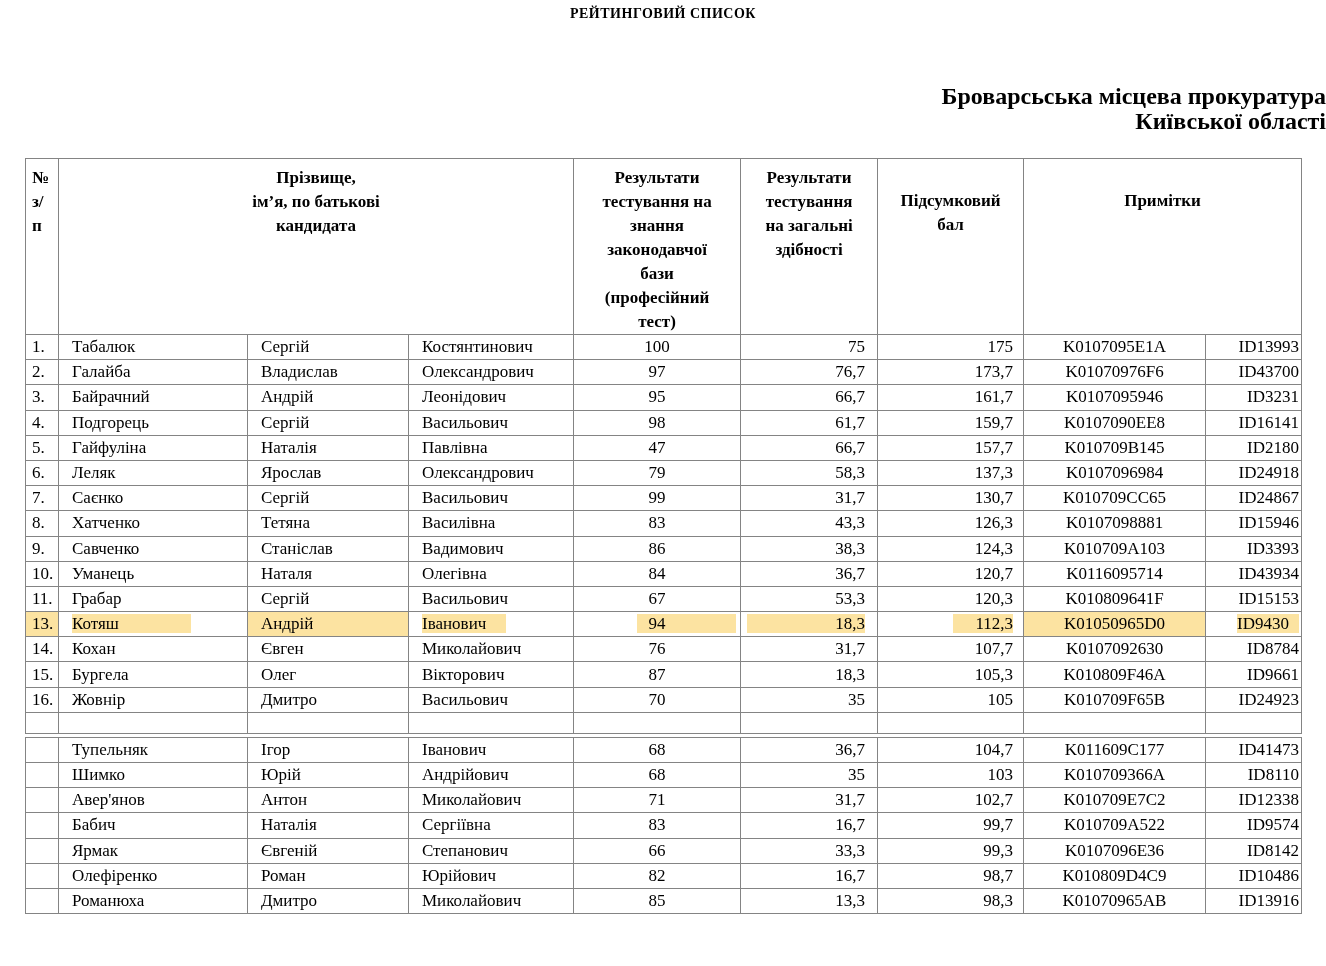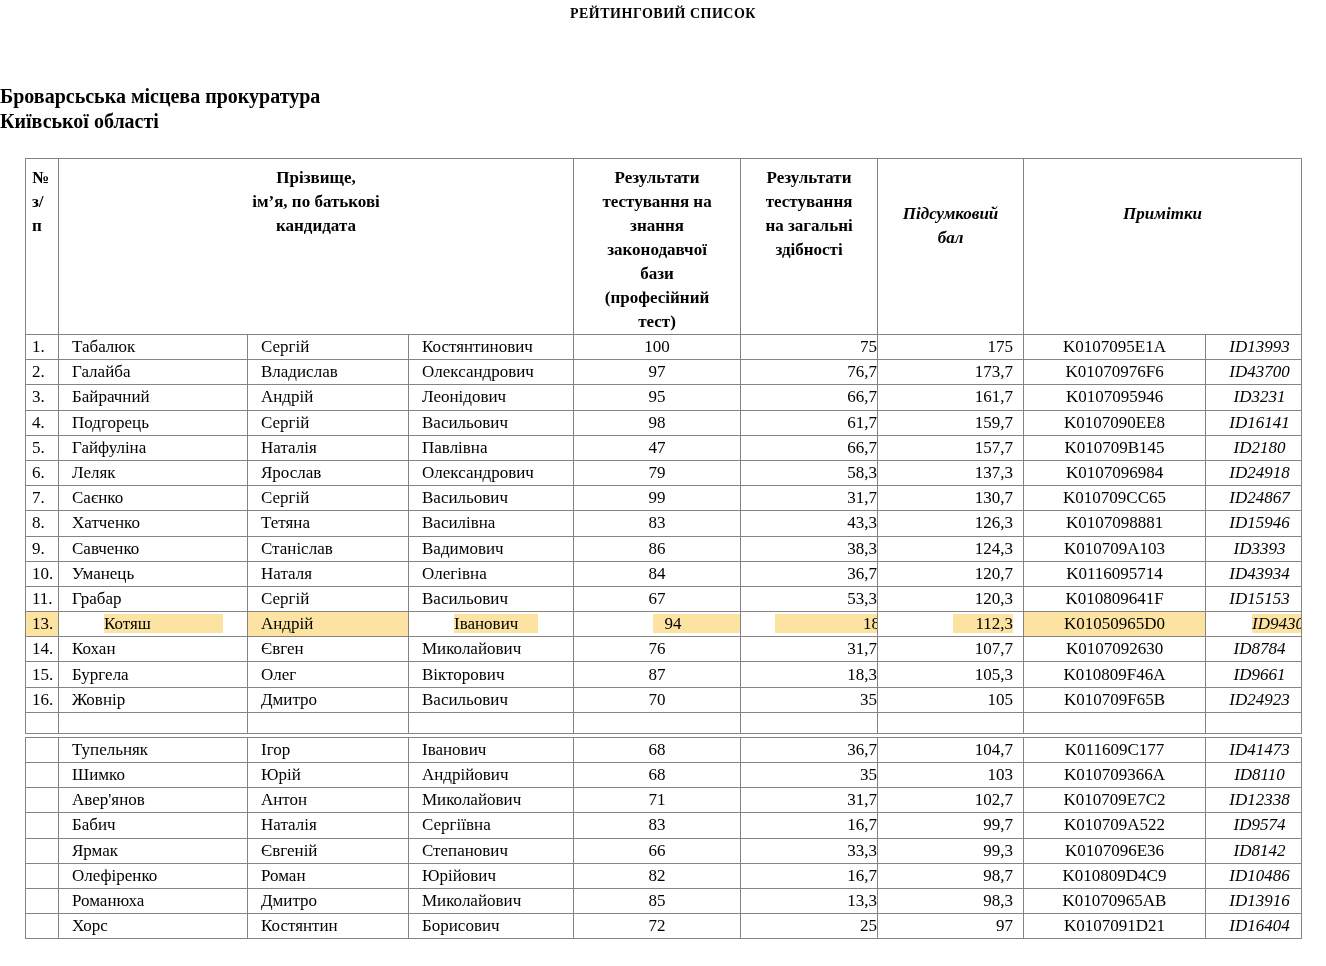--- a/index.html
+++ b/index.html
@@ -7,42 +7,42 @@
   body {
     width: 1326px; height: 966px; position: relative; overflow: hidden;
     font-family: "Liberation Serif", "DejaVu Serif", serif; color: #000;
   }
   .title {
     position: absolute; top: 6px; left: 0; width: 100%;
     text-align: center; font-size: 14px; font-weight: bold; letter-spacing: .5px;
   }
   .subtitle {
     position: absolute; top: 84px; left: 0; width: 100%;
-    text-align: left; font-size: 20px; font-weight: bold; line-height: 25px;
+    text-align: right; font-size: 24px; font-weight: bold; line-height: 25px;
   }
   .table-wrap { position: absolute; top: 158px; left: 25px; width: 1277px; }
   table { border-collapse: collapse; table-layout: fixed; width: 1276px; }
   .t2 { margin-top: 3px; }
   th, td { border: 1px solid #848484; overflow: hidden; }
   th {
     font-size: 17px; font-weight: bold; text-align: center; vertical-align: top;
     white-space: pre-line; line-height: 24px; height: 175px; padding: 7px 4px 0 4px;
   }
   th.th-num { text-align: left; padding-left: 6px; }
-  th.th-lower { padding-top: 43px; font-style: italic; }
+  th.th-lower { padding-top: 30px; }
   td { font-size: 17px; height: 25.2px; vertical-align: middle; padding: 0 2px; white-space: nowrap; }
   td.c0 { text-align: left;  padding-left: 6px; }
   td.c1, td.c2, td.c3 { text-align: left; padding-left: 13px; }
   td.c4 { text-align: center; }
-  td.c5 { text-align: right; padding-right: 0; }
+  td.c5 { text-align: right; padding-right: 12px; }
   td.c6 { text-align: right; padding-right: 10px; }
   td.c7 { text-align: center; }
-  td.c8 { text-align: center; padding-left: 14px; font-style: italic; }
+  td.c8 { text-align: right; padding-left: 14px; }
   tr.empty-row td { height: 21px; }
-  .hl, .hl-cell { background: var(--hl-color, #fce3a1); margin-left: 32px; }
+  .hl, .hl-cell { background: var(--hl-color, #fce3a1); }
   span.sp1 { padding-right: 72px; }
   span.sp3 { padding-right: 20px; }
   span.sp4 { padding: 0 70px 0 12px; margin-right: -58px; }
   span.sp5 { padding-left: 88px; }
   span.sp6 { padding-left: 22px; }
   span.sp8 { padding-right: 10px; }
 </style>
 </head>
 <body>
 
@@ -353,27 +353,16 @@
             <td class="c0"></td>
             <td class="c1">Романюха</td>
             <td class="c2">Дмитро</td>
             <td class="c3">Миколайович</td>
             <td class="c4">85</td>
             <td class="c5">13,3</td>
             <td class="c6">98,3</td>
             <td class="c7">K01070965AB</td>
             <td class="c8">ID13916</td>
           </tr>
-          <tr>
-            <td class="c0"></td>
-            <td class="c1">Хорс</td>
-            <td class="c2">Костянтин</td>
-            <td class="c3">Борисович</td>
-            <td class="c4">72</td>
-            <td class="c5">25</td>
-            <td class="c6">97</td>
-            <td class="c7">K0107091D21</td>
-            <td class="c8">ID16404</td>
-          </tr>
         </tbody>
     </table>
   </div>
 </div>
 
 </body></html>

